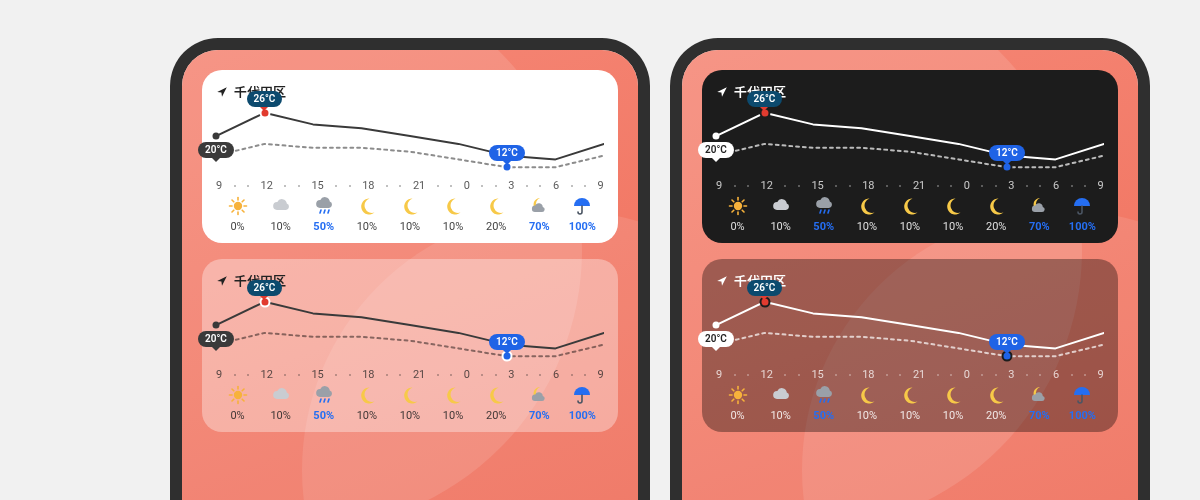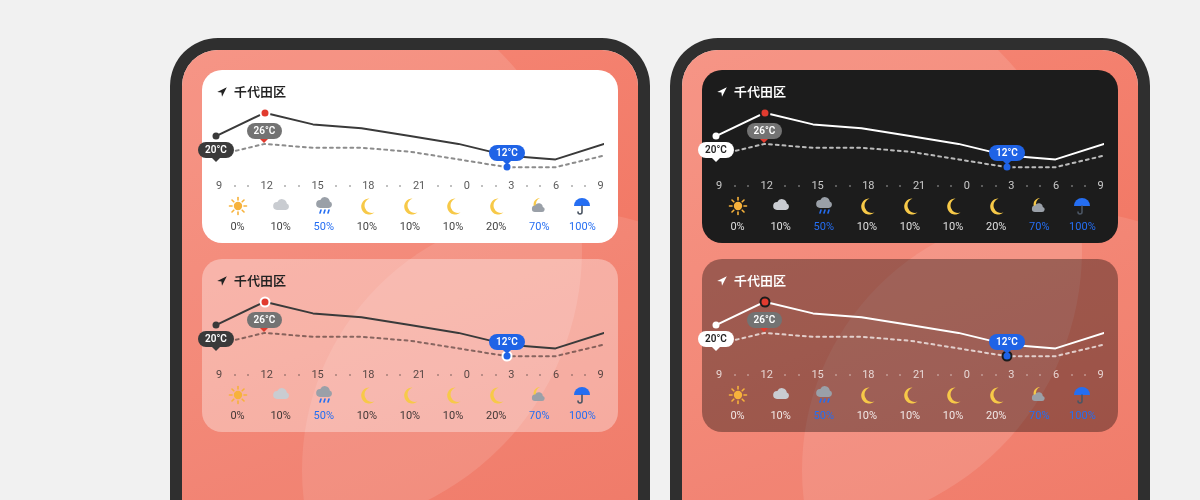--- a/index.html
+++ b/index.html
@@ -17,26 +17,26 @@
   .card.dark{background:#1c1c1c;color:#fff;}
   .card.dark-tint{background:rgba(0,0,0,0.35);color:#fff;}
   .loc{display:flex;align-items:center;gap:6px;font-size:13px;font-weight:600;margin-bottom:4px;}
   .loc svg{width:12px;height:12px;display:block;}
   .chart{position:relative;height:70px;}
   .hours{display:flex;justify-content:space-between;align-items:center;font-size:11px;opacity:.75;margin-top:4px;}
   .hours .dot{width:2px;height:2px;border-radius:50%;background:currentColor;opacity:.5;}
   .row-icons,.row-precip{display:flex;justify-content:space-between;align-items:center;margin-top:4px;font-size:11px;}
   .row-icons .cell,.row-precip .cell{width:11.1%;display:flex;justify-content:center;}
   .row-precip .cell{opacity:.85;}
-  .row-precip .hi{color:#256ef2;font-weight:400;opacity:1;}
+  .row-precip .hi{color:#256ef2;font-weight:700;opacity:1;}
   .ico{width:20px;height:20px;display:block;}
   .badge{position:absolute;font-size:10px;line-height:14px;padding:1px 7px 1px 7px;border-radius:10px;font-weight:600;white-space:nowrap;}
   .badge::after{content:"";position:absolute;left:50%;transform:translateX(-50%);border:4px solid transparent;}
   .badge-start{background:#3a3a3a;color:#fff;}
-  .badge-hi{background:#737373;color:#fff;margin-top:32px;}
+  .badge-hi{background:#0c4a6e;color:#fff;}
   .badge-lo{background:#1f63e6;color:#fff;}
   .badge-start.inv{background:#fff;color:#222;}
   .badge.above::after{top:100%;}
   .badge-start.above::after{border-top-color:#3a3a3a;}
   .badge-start.inv.above::after{border-top-color:#fff;}
   .badge-hi.above::after{border-top-color:#e13b2f;}
   .badge-lo.above::after{border-top-color:#1f63e6;}
   .pt{position:absolute;width:7px;height:7px;border-radius:50%;transform:translate(-50%,-50%);}
   .pt-start{background:#3a3a3a;}
   .pt-start.inv{background:#fff;}

